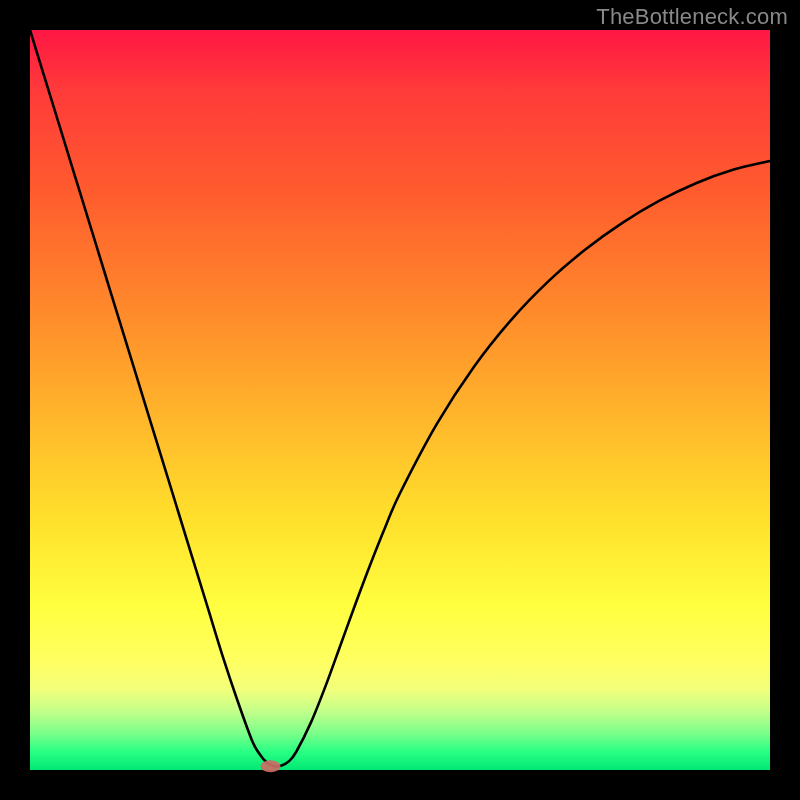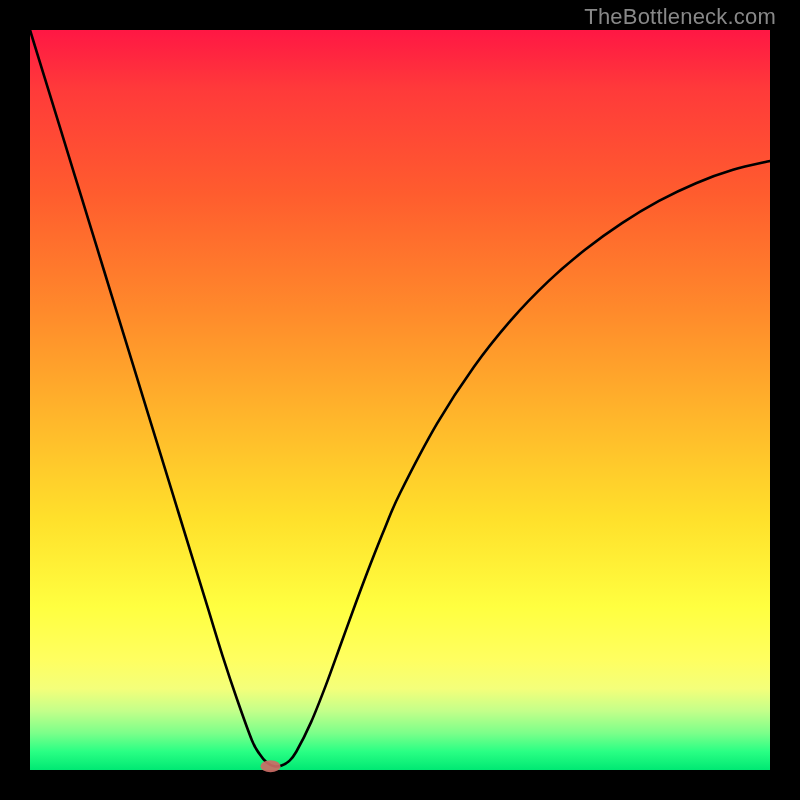--- a/index.html
+++ b/index.html
@@ -37,21 +37,21 @@
       #f4ff7a 89%,
       #c4ff8a 92%,
       #7cff8a 95%,
       #2aff84 97.5%,
       #00e873 100%
     );
   }
   .watermark {
     position: absolute;
     top: 4px;
-    right: 24px;
+    right: 12px;
     color: #888;
     font-size: 22px;
     font-weight: 400;
     letter-spacing: 0.2px;
     user-select: none;
   }
   svg.curve {
     position: absolute;
     left: 0;
     top: 0;

